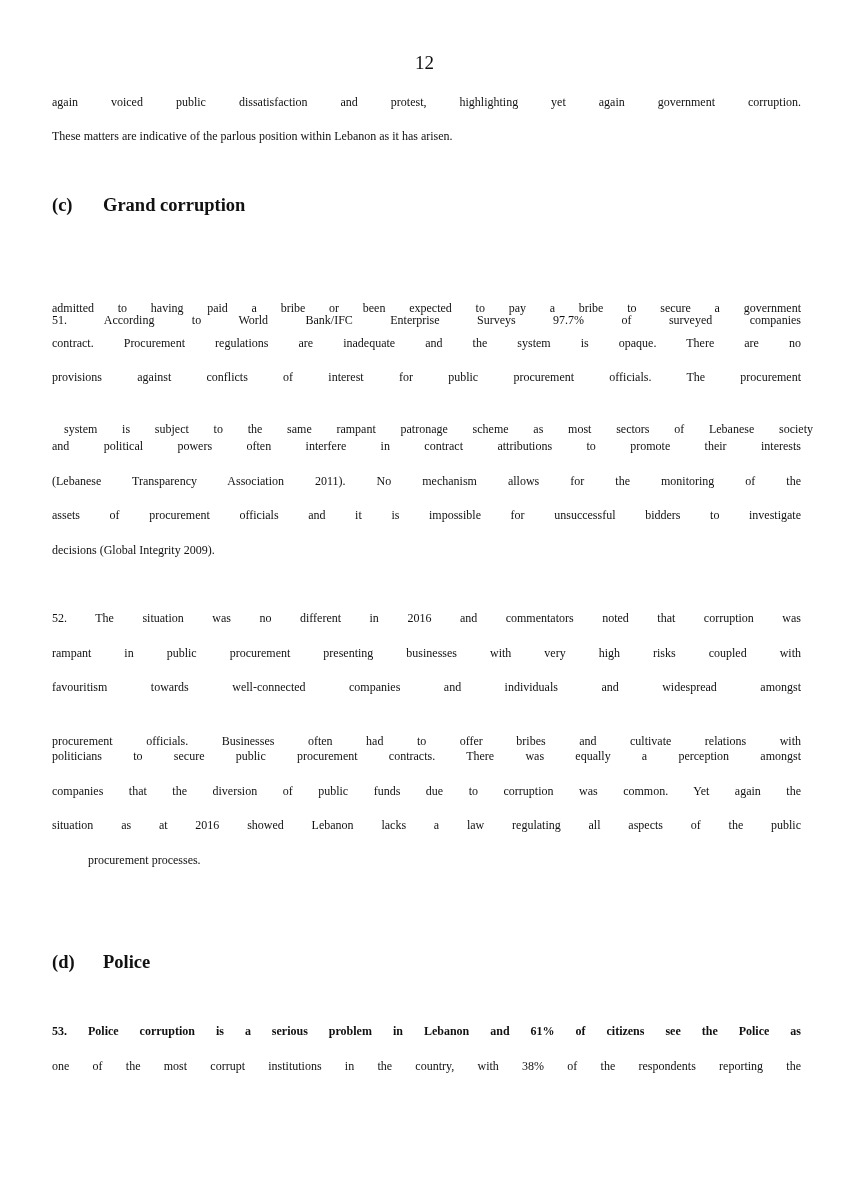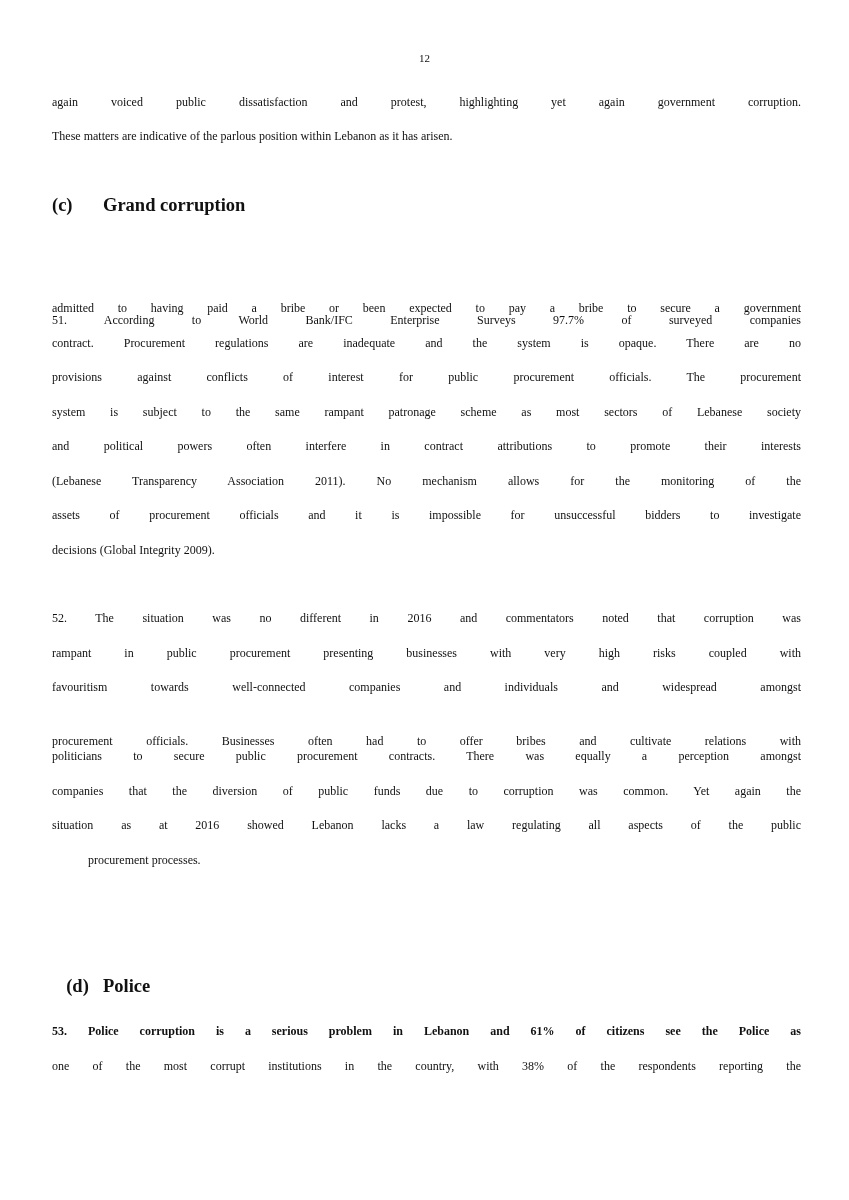--- a/index.html
+++ b/index.html
@@ -1,18 +1,18 @@
 <!DOCTYPE html>
 <html><head>
   <meta charset="utf-8">
   <style>
     html, body { margin: 0; padding: 0; background: #ffffff; }
     body { width: 849px; height: 1200px; position: relative; overflow: hidden;
            font-family: "Liberation Serif", "DejaVu Serif", serif; color: #111; }
-    .page-number { position: absolute; top: 52px; left: 0; width: 849px; text-align: center; font-size: 11px; }
+    .page-number { position: absolute; top: 52px; left: 0; width: 849px; text-align: center; font-size: 19px; }
     .line { position: absolute; left: 52px; width: 749px; font-size: 12px; line-height: 22px; white-space: nowrap; }
     .just { text-align: justify; text-align-last: justify; }
     .heading { position: absolute; left: 52px; font-size: 18.5px; font-weight: bold; white-space: nowrap; }
     .heading .label { display: inline-block; width: 51px; }
   </style>
 </head>
 <body>
 
 <div class="page-number">12</div>
 
@@ -23,38 +23,38 @@
 
 <div class="heading" style="top:195px;">
   <span class="label">(c)</span><span>Grand corruption</span>
 </div>
 
 <div>
   <div class="line just" style="top:261px;margin-top:48px;">51.    According to World Bank/IFC Enterprise Surveys 97.7% of surveyed companies</div>
   <div class="line just" style="top:297px;">admitted to having paid a bribe or been expected to pay a bribe to secure a government</div>
   <div class="line just" style="top:332px;">contract.  Procurement regulations are inadequate and the system is opaque.  There are no</div>
   <div class="line just" style="top:366px;">provisions against conflicts of interest for public procurement officials.  The procurement</div>
-  <div class="line just" style="top:401px;">system is subject to the same rampant patronage scheme as most sectors of Lebanese society</div>
+  <div class="line just" style="top:418px;margin-left:12px;">system is subject to the same rampant patronage scheme as most sectors of Lebanese society</div>
   <div class="line just" style="top:435px;">and political powers often interfere in contract attributions to promote their interests</div>
   <div class="line just" style="top:470px;">(Lebanese Transparency Association 2011).  No mechanism allows for the monitoring of the</div>
   <div class="line just" style="top:504px;">assets of procurement officials and it is impossible for unsuccessful bidders to investigate</div>
   <div class="line" style="top:539px;">decisions (Global Integrity 2009).</div>
 </div>
 
 <div>
   <div class="line just" style="top:607px;">52.    The situation was no different in 2016 and commentators noted that corruption was</div>
   <div class="line just" style="top:642px;">rampant in public procurement presenting businesses with very high risks coupled with</div>
   <div class="line just" style="top:676px;">favouritism towards well-connected companies and individuals and widespread amongst</div>
   <div class="line just" style="top:730px;">procurement officials.  Businesses often had to offer bribes and cultivate relations with</div>
   <div class="line just" style="top:745px;">politicians to secure public procurement contracts.  There was equally a perception amongst</div>
   <div class="line just" style="top:780px;">companies that the diversion of public funds due to corruption was common.  Yet again the</div>
   <div class="line just" style="top:814px;">situation as at 2016 showed Lebanon lacks a law regulating all aspects of the public</div>
   <div class="line" style="top:849px;margin-left:36px;">procurement processes.</div>
 </div>
 
-<div class="heading" style="top:976px;text-align:center;">
+<div class="heading" style="top:952px;">
   <span class="label">(d)</span><span>Police</span>
 </div>
 
 <div>
   <div class="line just" style="top:1020px;font-weight:bold;">53.    Police corruption is a serious problem in Lebanon and 61% of citizens see the Police as</div>
   <div class="line just" style="top:1055px;">one of the most corrupt institutions in the country, with 38% of the respondents reporting the</div>
 </div>
 
 </body></html>

